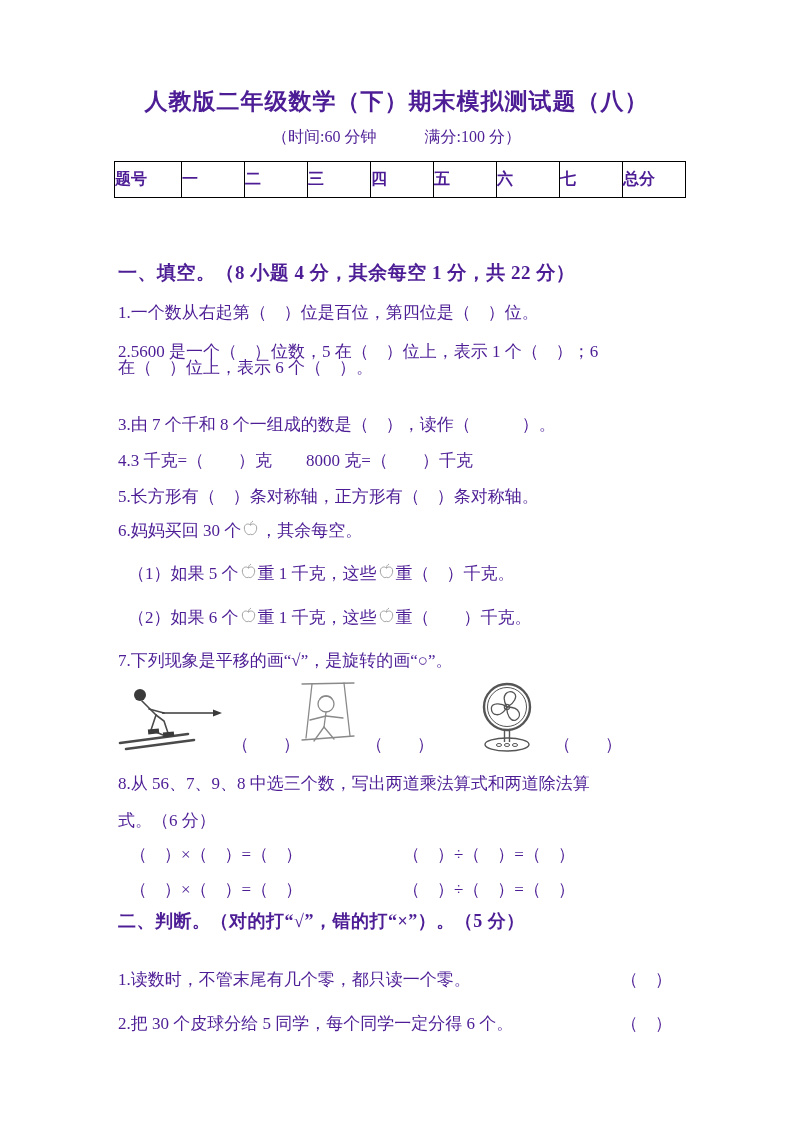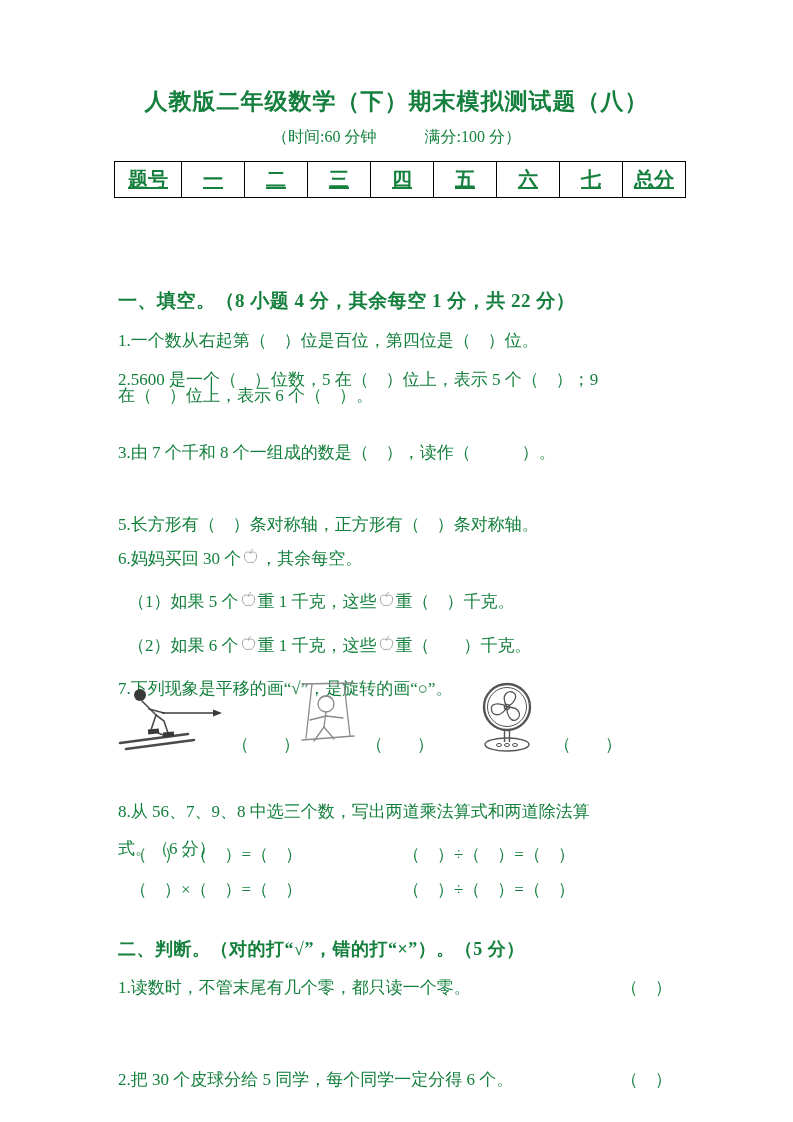--- a/index.html
+++ b/index.html
@@ -5,21 +5,21 @@
   html, body {
     margin: 0;
     padding: 0;
     background: #ffffff;
   }
   .page {
     position: relative;
     width: 793px;
     height: 1122px;
     background: #ffffff;
-    color: #15803d;
+    color: #4c1d95;
     font-family: "Liberation Serif", "DejaVu Serif", serif;
     overflow: hidden;
   }
   .abs { position: absolute; }
 
   .title {
     top: 86px; left: 0; width: 793px;
     text-align: center;
     font-size: 23px;
     font-weight: 700;
@@ -32,40 +32,37 @@
   }
 
   table.score {
     position: absolute;
     top: 161px; left: 114px;
     border-collapse: collapse;
     table-layout: fixed;
   }
   table.score td {
     border: 1.6px solid #000;
-    text-align: center;
     vertical-align: middle;
-    font-size: 20px;
+    font-size: 16px;
     font-weight: 600;
     padding: 0;
-    text-decoration: underline;
   }
   table.score tr.r1 td { height: 35px; }
   table.score tr.r2 td { height: 34px; }
   td.c0 { width: 66px; }
   td.cn { width: 62px; }
 
   .line {
     position: absolute;
     left: 118px;
     width: 570px;
     font-size: 17px;
     line-height: 24px;
     white-space: nowrap;
-    margin-top: 28px;
   }
   .sec-head {
     font-size: 19px;
     font-weight: 700;
     letter-spacing: 0.5px;
   }
   .sec-head2 {
     font-size: 18px;
     font-weight: 700;
     letter-spacing: 0.5px;
@@ -127,23 +124,24 @@
       <td class="cn">六</td>
       <td class="cn">七</td>
       <td class="cn">总分</td>
     </tr>
   </tbody>
     </table>
 
   <div class="abs line sec-head" style="top:261px">一、填空。（8 小题 4 分，其余每空 1 分，共 22 分）</div>
 
   <div class="abs line" style="top:301px">1.一个数从右起第（　）位是百位，第四位是（　）位。</div>
-  <div class="abs line" style="top:340px">2.5600 是一个（　）位数，5 在（　）位上，表示 5 个（　）；9</div>
+  <div class="abs line" style="top:340px">2.5600 是一个（　）位数，5 在（　）位上，表示 1 个（　）；6</div>
   <div class="abs line" style="top:356px">在（　）位上，表示 6 个（　）。</div>
   <div class="abs line" style="top:413px">3.由 7 个千和 8 个一组成的数是（　），读作（　　　）。</div>
+  <div class="abs line" style="top:449px">4.3 千克=（　　）克　　8000 克=（　　）千克</div>
   <div class="abs line" style="top:485px">5.长方形有（　）条对称轴，正方形有（　）条对称轴。</div>
 
   <div class="abs line" style="top:519px">
     <span>6.妈妈买回 30 个</span><span class="apple"><svg viewBox="0 0 20 20" width="19" height="19">
           <path d="M10 6.5 C7.5 4 3.5 5.5 3.5 9.5 C3.5 13.5 6.5 16.5 8.5 16.5 C9.3 16.5 9.7 16 10 16 C10.3 16 10.7 16.5 11.5 16.5 C13.5 16.5 16.5 13.5 16.5 9.5 C16.5 5.5 12.5 4 10 6.5 Z M10 6.2 C10 4.2 11 3.2 12.6 2.2" stroke="#9a9a9a" fill="none" stroke-width="1"></path>
         </svg></span><span>，其余每空。</span>
   </div>
 
   <div class="abs line indent" style="top:562px">
     <span>（1）如果 5 个</span><span class="apple"><svg viewBox="0 0 20 20" width="19" height="19">
@@ -233,21 +231,21 @@
     <span>（　）×（　）=（　）</span>
     <span class="eq-right">（　）÷（　）=（　）</span>
   </div>
   <div class="abs eq-row" style="top:878px">
     <span>（　）×（　）=（　）</span>
     <span class="eq-right">（　）÷（　）=（　）</span>
   </div>
 
   <div class="abs line sec-head2" style="top:909px">二、判断。（对的打“√”，错的打“×”）。（5 分）</div>
 
-  <div class="abs line j-line" style="top:948px">
+  <div class="abs line j-line" style="top:968px">
     <span>1.读数时，不管末尾有几个零，都只读一个零。</span>
     <span class="j-blank">（　）</span>
   </div>
   <div class="abs line j-line" style="top:988px">
     <span>2.把 30 个皮球分给 5 同学，每个同学一定分得 6 个。</span>
     <span class="j-blank">（　）</span>
   </div>
 
 </div>
 

